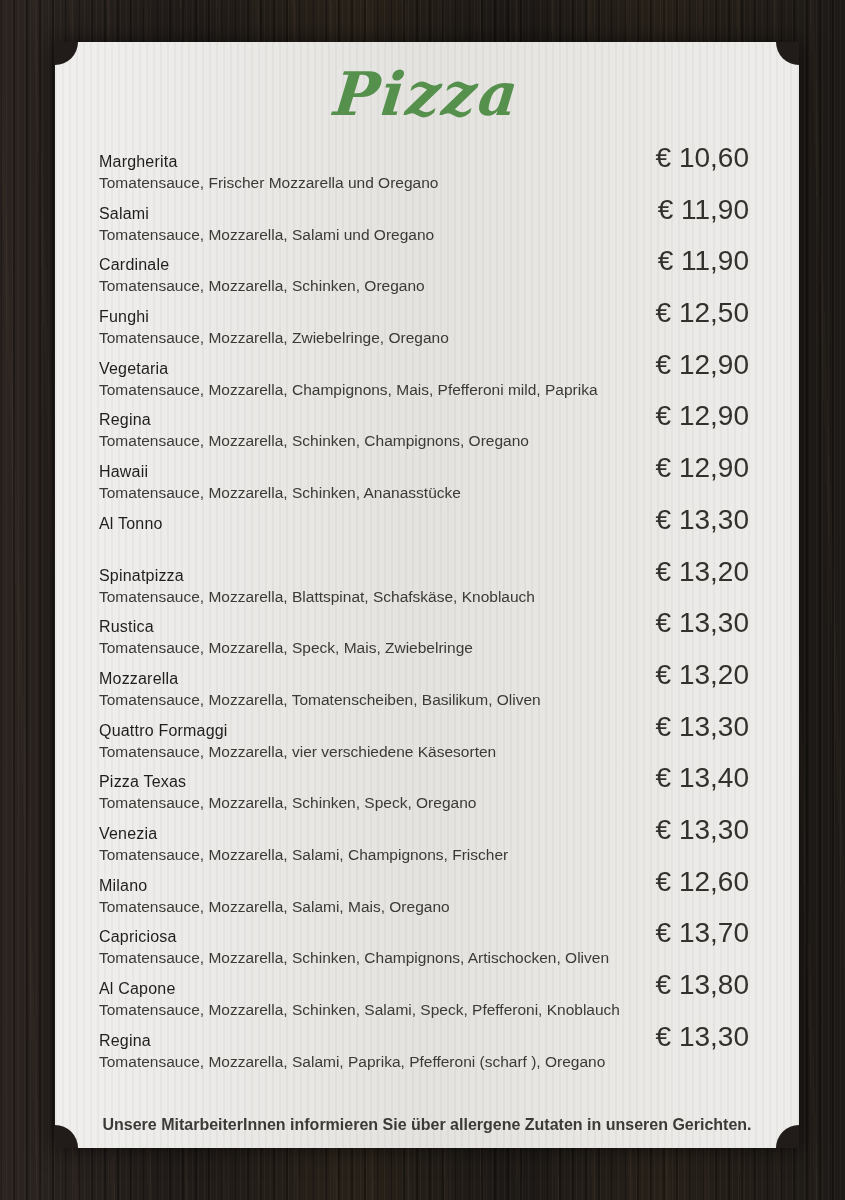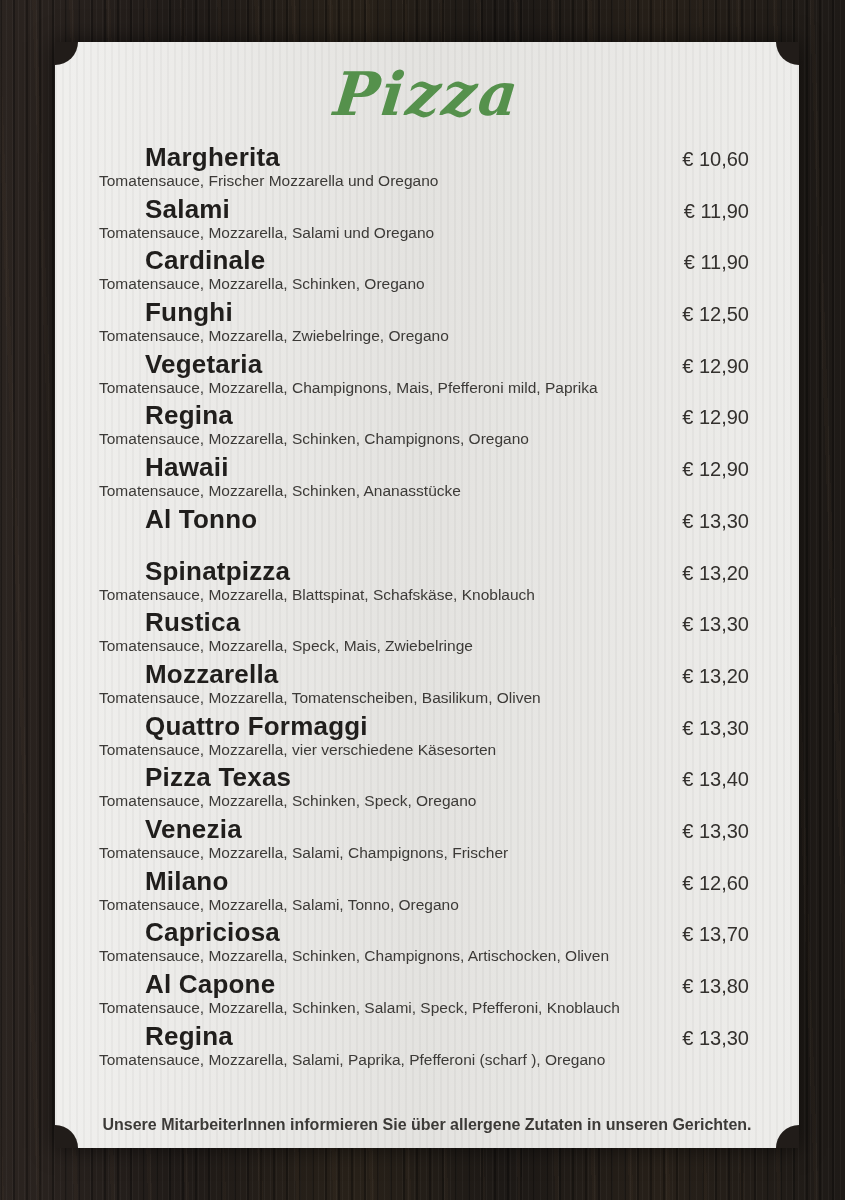--- a/index.html
+++ b/index.html
@@ -40,23 +40,23 @@
     font-style:italic;font-weight:bold;
     font-size:60px;line-height:72px;
     color:#55914c;
     transform:skewX(-6deg);
     letter-spacing:2px;
   }
   .items{margin:16px 50px 0 44px;}
   .item{height:51.7px;}
   .row1{display:flex;justify-content:space-between;align-items:baseline;line-height:23px;}
   .iname{
-    font-size:26px;font-weight:bold;color:#201e1c;letter-spacing:0.2px;margin-left:46px;
-  }
-  .iprice{font-size:20px;font-weight:normal;color:#33302d;white-space:nowrap;}
+    font-size:16px;font-weight:normal;color:#201e1c;letter-spacing:0.2px;
+  }
+  .iprice{font-size:28px;font-weight:normal;color:#33302d;white-space:nowrap;}
   .idesc{font-size:15.5px;line-height:20px;color:#3c3a37;}
   .footer{
     position:absolute;left:0;right:0;bottom:14px;text-align:center;
     font-size:16px;color:#3c3a37;font-weight:bold;
   }
 </style>
 </head>
 <body>
 
 <div class="wood"></div>
@@ -179,21 +179,21 @@
       <span class="iprice">€ 13,30</span>
     </div>
     <div class="idesc">Tomatensauce, Mozzarella, Salami, Champignons, Frischer</div>
   </div>
 
   <div class="item">
     <div class="row1">
       <span class="iname">Milano</span>
       <span class="iprice">€ 12,60</span>
     </div>
-    <div class="idesc">Tomatensauce, Mozzarella, Salami, Tonno, Oregano</div>
+    <div class="idesc">Tomatensauce, Mozzarella, Salami, Mais, Oregano</div>
   </div>
 
   <div class="item">
     <div class="row1">
       <span class="iname">Capriciosa</span>
       <span class="iprice">€ 13,70</span>
     </div>
     <div class="idesc">Tomatensauce, Mozzarella, Schinken, Champignons, Artischocken, Oliven</div>
   </div>
 

